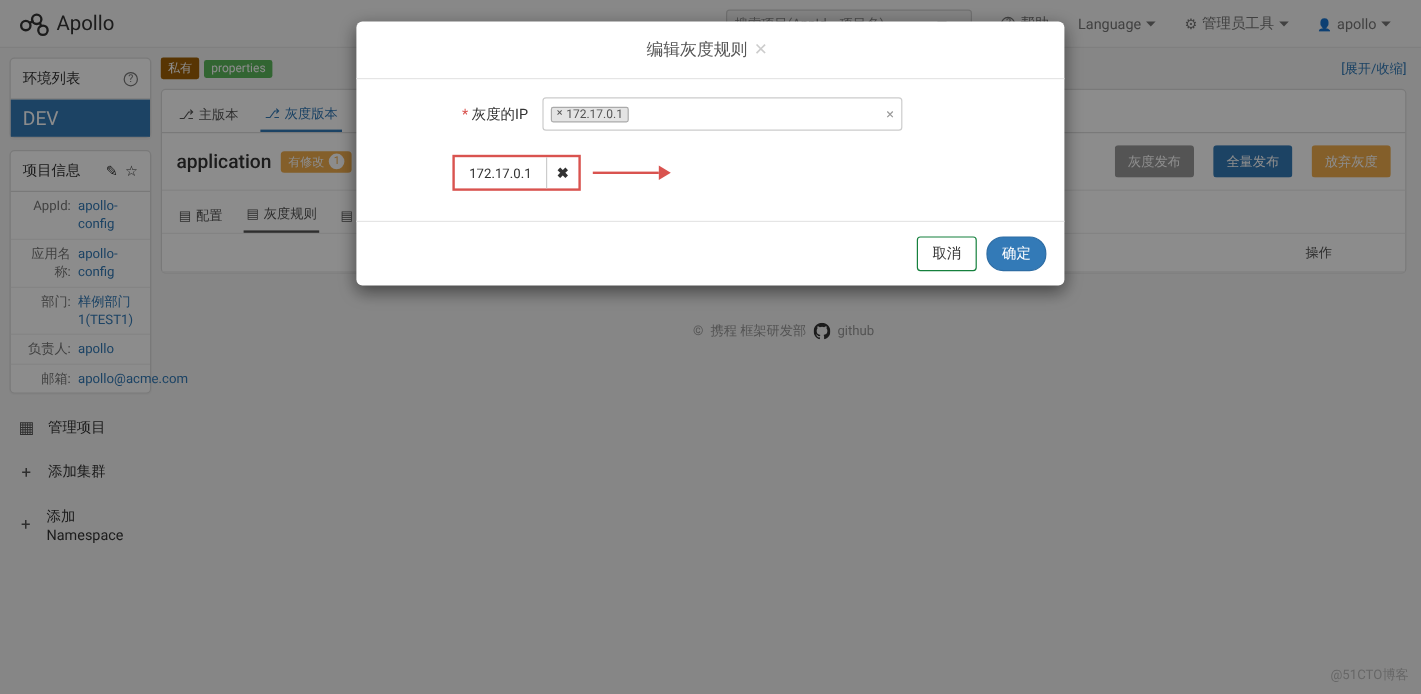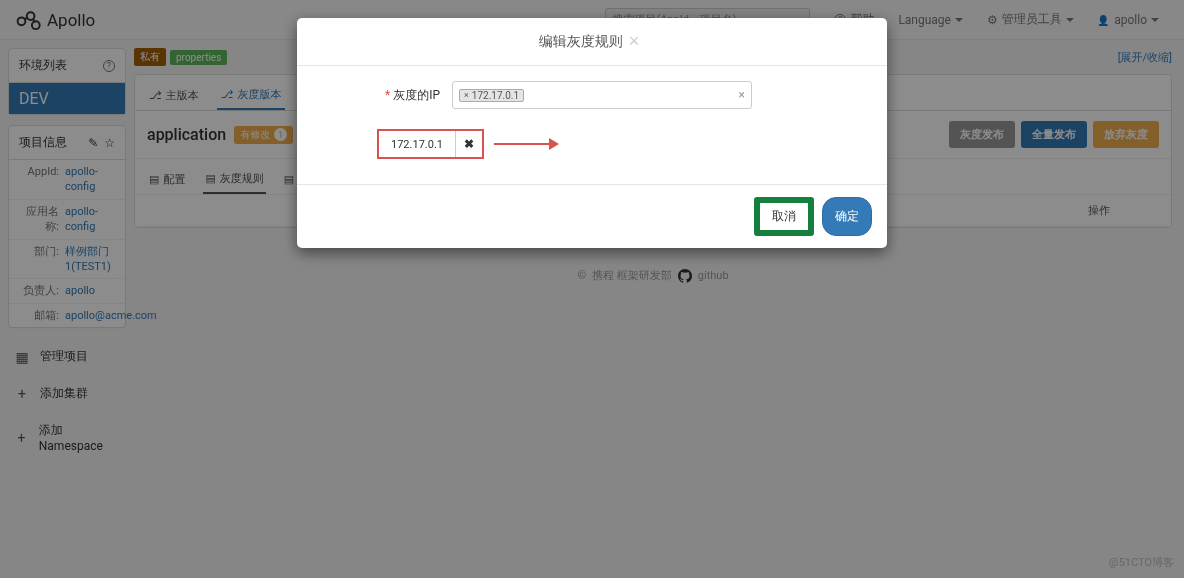--- a/index.html
+++ b/index.html
@@ -42,21 +42,21 @@
 
   .ns-panel { background:#fff; border:1px solid #ddd; border-radius:4px; }
   .ns-tabs { display:flex; border-bottom:1px solid #ddd; padding:6px 10px 0 10px; gap:14px; }
   .ns-tab { padding:6px 4px; color:#555; font-size:11px; display:flex; align-items:center; gap:4px; cursor:pointer; }
   .ns-tab.active { border-bottom:2px solid #337ab7; color:#337ab7; }
 
   .ns-title-row { display:flex; align-items:center; padding:10px 12px; border-bottom:1px solid #eee; }
   .ns-title { font-size:16px; font-weight:500; margin-right:8px; }
   .badge-orange { background:#f0ad4e; color:#fff; padding:2px 6px; border-radius:3px; font-size:10px; display:inline-flex; align-items:center; gap:4px; }
   .badge-num { background:#fff; color:#f0ad4e; border-radius:50%; width:13px; height:13px; display:inline-flex; align-items:center; justify-content:center; font-size:9px; }
-  .ns-actions { margin-left:auto; display:flex; gap:6px;font-weight:bold; }
+  .ns-actions { margin-left:auto; display:flex; gap:16px; }
   .btn { padding:5px 10px; font-size:11px; border:1px solid transparent; border-radius:3px; color:#fff; cursor:pointer; }
   .btn-gray { background:#999; } .btn-blue { background:#337ab7; } .btn-orange { background:#f0ad4e; }
 
   .sub-tabs { display:flex; padding:6px 12px 0 12px; gap:16px; border-bottom:1px solid #eee; }
   .sub-tab { padding:6px 2px; font-size:11px; color:#555; display:flex; align-items:center; gap:4px; cursor:pointer; }
   .sub-tab.active { border-bottom:2px solid #555; }
 
   .tbl-head { display:flex; border-bottom:1px solid #eee; padding:8px 12px; font-size:11px; color:#555; }
   .tbl-head .col-op { margin-left:auto; width:120px; text-align:center; }
 
@@ -87,21 +87,21 @@
   .ip-box { margin:20px 0 0 60px; display:flex; align-items:center; gap:10px; }
   .ip-entry { border:2px solid #d9534f; display:flex; align-items:stretch; height:30px; }
   .ip-entry .v { padding:0 12px; display:flex; align-items:center; font-size:11px; border-right:1px solid #ccc; }
   .ip-entry .del { width:26px; display:flex; align-items:center; justify-content:center; font-size:12px; font-weight:bold; cursor:pointer; }
   .arrow { color:#d9534f; display:flex; align-items:center; }
   .arrow-line { width:55px; height:2px; background:#d9534f; }
   .arrow-head { width:0; height:0; border-top:6px solid transparent; border-bottom:6px solid transparent; border-left:10px solid #d9534f; }
   .anno { color:#d9534f; font-size:13px; margin-left:6px; }
 
   .modal-footer { padding:12px 15px; border-top:1px solid #e5e5e5; display:flex; justify-content:flex-end; gap:8px; }
-  .btn-default { background:#fff; color:#333; border:6px solid #15803d; padding:5px 12px; border-radius:3px; font-size:12px; cursor:pointer; }
+  .btn-default { background:#fff; color:#333; border:1px solid #15803d; padding:5px 12px; border-radius:3px; font-size:12px; cursor:pointer; }
   .btn-primary { background:#337ab7; color:#fff; border:1px solid #2e6da4; padding:5px 12px; border-radius:14px; font-size:12px; cursor:pointer; }
 
   .icq { display:inline-block; width:12px; height:12px; border:1px solid #777; border-radius:50%; text-align:center; line-height:11px; font-size:9px; color:#777; }
   .icgear::before { content:"⚙"; }
   .icuser::before { content:"👤"; font-size:10px; }
 </style>
 </head>
 <body>
 
 <div class="navbar">

